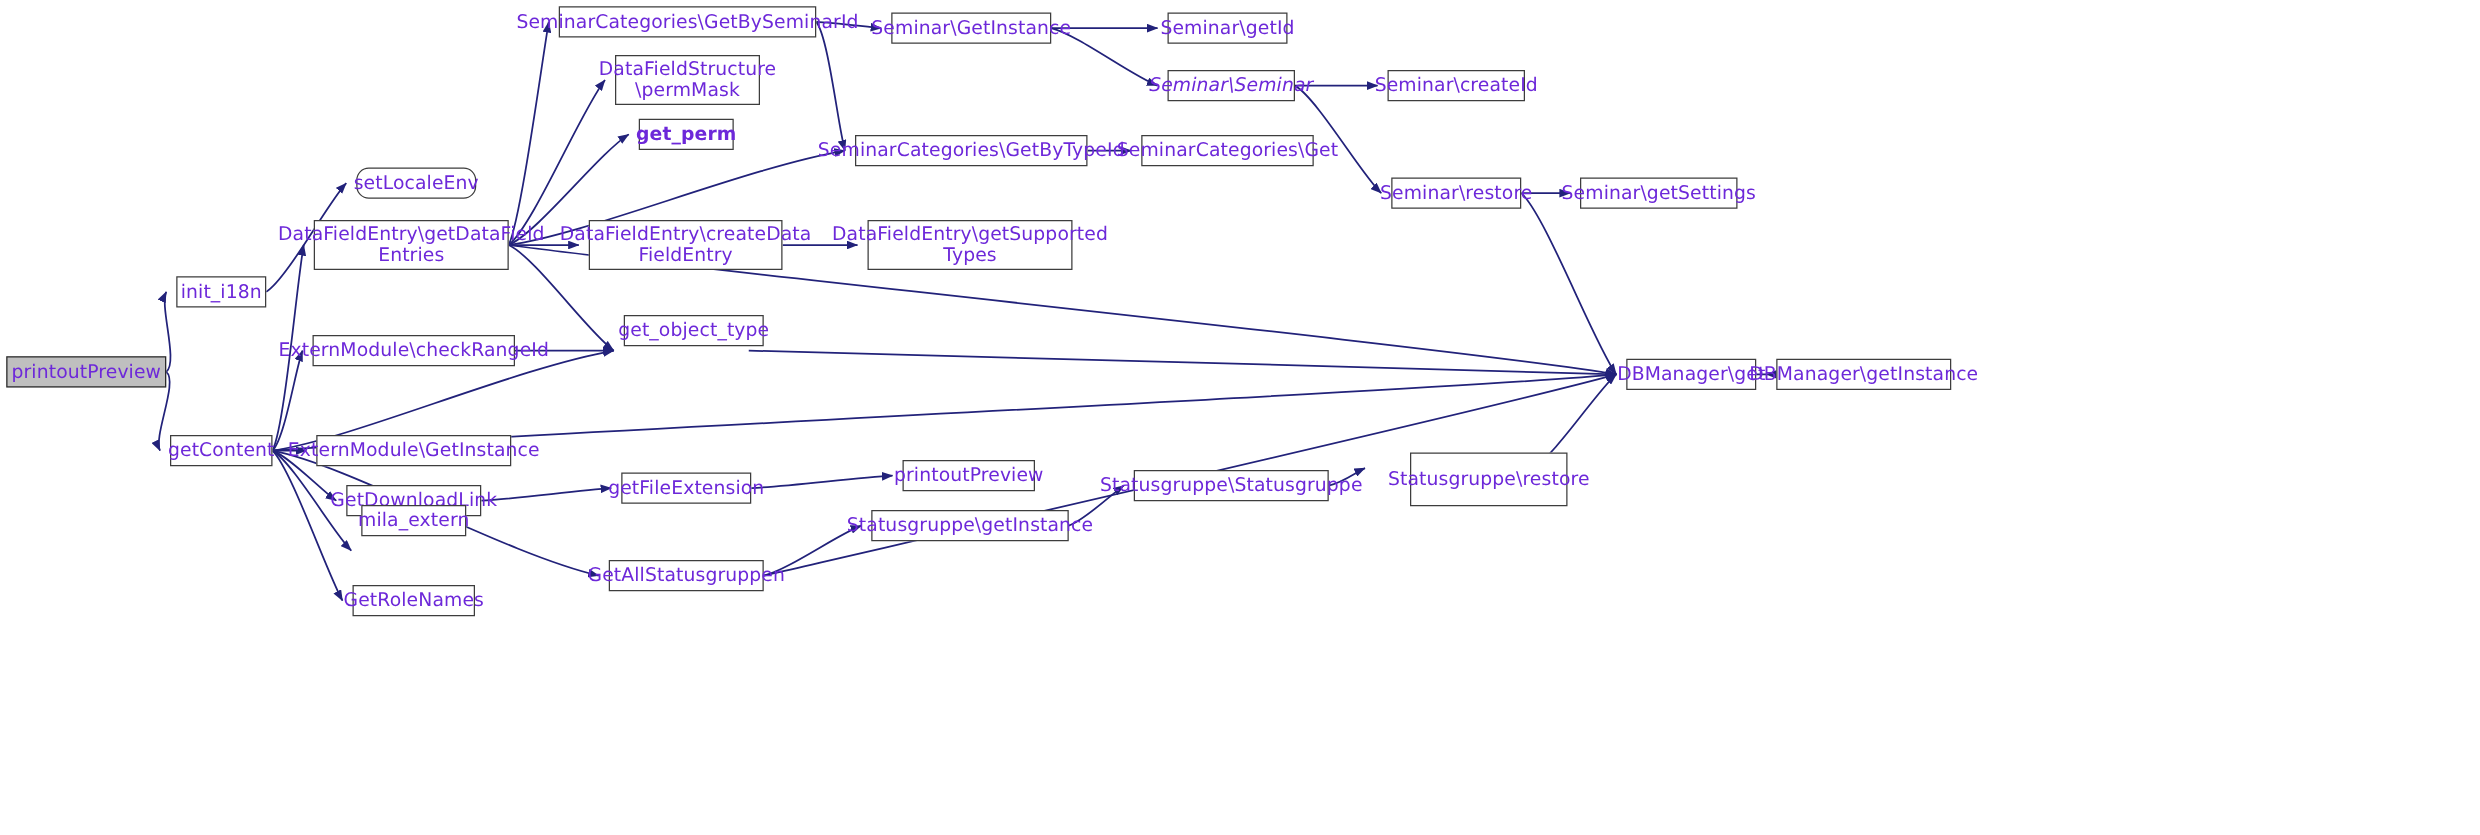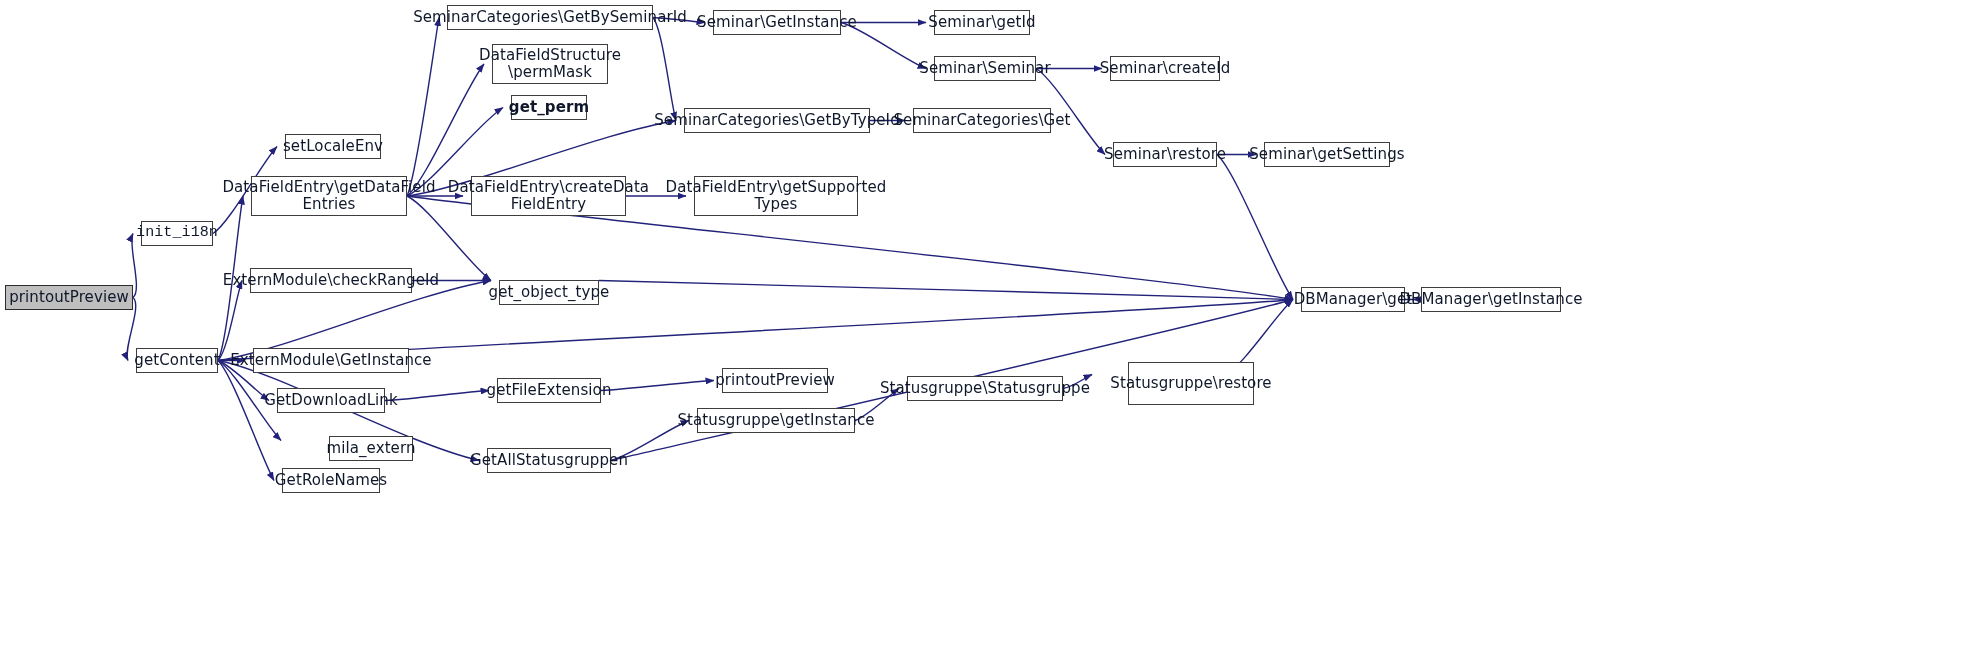--- a/index.html
+++ b/index.html
@@ -22,21 +22,21 @@
     left: 0;
     top: 0;
     width: 1984px;
     height: 668px;
   }
   .node {
     position: absolute;
     box-sizing: border-box;
     border: 1px solid #3d3d3d;
     background: #ffffff;
-    color: #0f172a;
+    color: #6d28d9;
     display: flex;
     align-items: center;
     justify-content: center;
     text-align: center;
     line-height: 1.12;
     font-size: 15px;
     letter-spacing: 0.1px;
     white-space: pre-line;
     z-index: 3;
   }
@@ -97,48 +97,48 @@
         <path d="M 611 460.5 C 630.866 455.7, 669.91 427.7, 689 420.5" fill="none" stroke="#22227a" stroke-width="1.4" marker-end="url(#arrowhead)"></path>
         <path d="M 611 460.5 C 693.5 441.18, 1188.5 328.48, 1293 299.5" fill="none" stroke="#22227a" stroke-width="1.4" marker-end="url(#arrowhead)"></path>
         <path d="M 855 420.5 C 867.012 416.66, 890.62 394.26, 899 388.5" fill="none" stroke="#22227a" stroke-width="1.4" marker-end="url(#arrowhead)"></path>
         <path d="M 1063 388.5 C 1072.9 386.82, 1086.5 377.02, 1092 374.5" fill="none" stroke="#22227a" stroke-width="1.4" marker-end="url(#arrowhead)"></path>
         <path d="M 1226 374.5 C 1243.325 365.5, 1277.375 313, 1293 299.5" fill="none" stroke="#22227a" stroke-width="1.4" marker-end="url(#arrowhead)"></path>
         <path d="M 1405 299.5 C 1410.28 299.5, 1415.72 299.5, 1413 299.5" fill="none" stroke="#22227a" stroke-width="1.4" marker-end="url(#arrowhead)"></path>
       </g>
   </svg>
   <div id="nodes-layer">
       <div class="node root" style="left: 5px; top: 285px; width: 128px; height: 25px;"><span class="node-label">printoutPreview</span></div>
-      <div class="node" style="left: 141px; top: 221px; width: 72px; height: 25px; font-family: Liberation Mono, monospace;"><span class="node-label">init_i18n</span></div>
+      <div class="node" style="left: 141px; top: 221px; width: 72px; height: 25px;"><span class="node-label">init_i18n</span></div>
       <div class="node" style="left: 136px; top: 348px; width: 82px; height: 25px;"><span class="node-label">getContent</span></div>
-      <div class="node" style="left: 285px; top: 134px; width: 96px; height: 25px;"><span class="node-label">setLocaleEnv</span></div>
+      <div class="node" style="left: 285px; top: 134px; width: 96px; height: 25px; border-radius: 10px;"><span class="node-label">setLocaleEnv</span></div>
       <div class="node" style="left: 251px; top: 176px; width: 156px; height: 40px;"><span class="node-label">DataFieldEntry\getDataField
 Entries</span></div>
       <div class="node" style="left: 250px; top: 268px; width: 162px; height: 25px;"><span class="node-label">ExternModule\checkRangeId</span></div>
       <div class="node" style="left: 253px; top: 348px; width: 156px; height: 25px;"><span class="node-label">ExternModule\GetInstance</span></div>
       <div class="node" style="left: 277px; top: 388px; width: 108px; height: 25px;"><span class="node-label">GetDownloadLink</span></div>
-      <div class="node" style="left: 289px; top: 436px; width: 84px; height: 25px; margin-left: 40px;"><span class="node-label">mila_extern</span></div>
+      <div class="node" style="left: 289px; top: 404px; width: 84px; height: 25px;"><span class="node-label">mila_extern</span></div>
       <div class="node" style="left: 282px; top: 468px; width: 98px; height: 25px;"><span class="node-label">GetRoleNames</span></div>
       <div class="node" style="left: 487px; top: 448px; width: 124px; height: 25px;"><span class="node-label">GetAllStatusgruppen</span></div>
       <div class="node" style="left: 447px; top: 5px; width: 206px; height: 25px;"><span class="node-label">SeminarCategories\GetBySeminarId</span></div>
       <div class="node" style="left: 492px; top: 44px; width: 116px; height: 40px;"><span class="node-label">DataFieldStructure
 \permMask</span></div>
       <div class="node" style="left: 511px; top: 95px; width: 76px; height: 25px; font-weight: bold;"><span class="node-label">get_perm</span></div>
       <div class="node" style="left: 471px; top: 176px; width: 155px; height: 40px;"><span class="node-label">DataFieldEntry\createData
 FieldEntry</span></div>
-      <div class="node" style="left: 499px; top: 280px; width: 100px; height: 25px; text-align: right;"><span class="node-label">get_object_type</span></div>
+      <div class="node" style="left: 499px; top: 252px; width: 112px; height: 25px; text-align: right;"><span class="node-label">get_object_type</span></div>
       <div class="node" style="left: 497px; top: 378px; width: 104px; height: 25px;"><span class="node-label">getFileExtension</span></div>
       <div class="node" style="left: 684px; top: 108px; width: 186px; height: 25px;"><span class="node-label">SeminarCategories\GetByTypeId</span></div>
       <div class="node" style="left: 694px; top: 176px; width: 164px; height: 40px;"><span class="node-label">DataFieldEntry\getSupported
 Types</span></div>
       <div class="node" style="left: 713px; top: 10px; width: 128px; height: 25px;"><span class="node-label">Seminar\GetInstance</span></div>
       <div class="node" style="left: 722px; top: 368px; width: 106px; height: 25px;"><span class="node-label">printoutPreview</span></div>
       <div class="node" style="left: 697px; top: 408px; width: 158px; height: 25px;"><span class="node-label">Statusgruppe\getInstance</span></div>
       <div class="node" style="left: 934px; top: 10px; width: 96px; height: 25px;"><span class="node-label">Seminar\getId</span></div>
       <div class="node" style="left: 913px; top: 108px; width: 138px; height: 25px;"><span class="node-label">SeminarCategories\Get</span></div>
-      <div class="node" style="left: 934px; top: 56px; width: 102px; height: 25px;"><span class="node-label">Seminar\Seminar</span></div>
+      <div class="node" style="left: 934px; top: 56px; width: 102px; height: 25px; font-style: italic;"><span class="node-label">Seminar\Seminar</span></div>
       <div class="node" style="left: 907px; top: 376px; width: 156px; height: 25px;"><span class="node-label">Statusgruppe\Statusgruppe</span></div>
       <div class="node" style="left: 1110px; top: 56px; width: 110px; height: 25px;"><span class="node-label">Seminar\createId</span></div>
       <div class="node" style="left: 1113px; top: 142px; width: 104px; height: 25px;"><span class="node-label">Seminar\restore</span></div>
       <div class="node" style="left: 1128px; top: 362px; width: 126px; height: 43px;"><span class="node-label">Statusgruppe\restore</span></div>
       <div class="node" style="left: 1264px; top: 142px; width: 126px; height: 25px;"><span class="node-label">Seminar\getSettings</span></div>
       <div class="node" style="left: 1301px; top: 287px; width: 104px; height: 25px;"><span class="node-label">DBManager\get</span></div>
       <div class="node" style="left: 1421px; top: 287px; width: 140px; height: 25px;"><span class="node-label">DBManager\getInstance</span></div>
     </div>
 </div>
 

